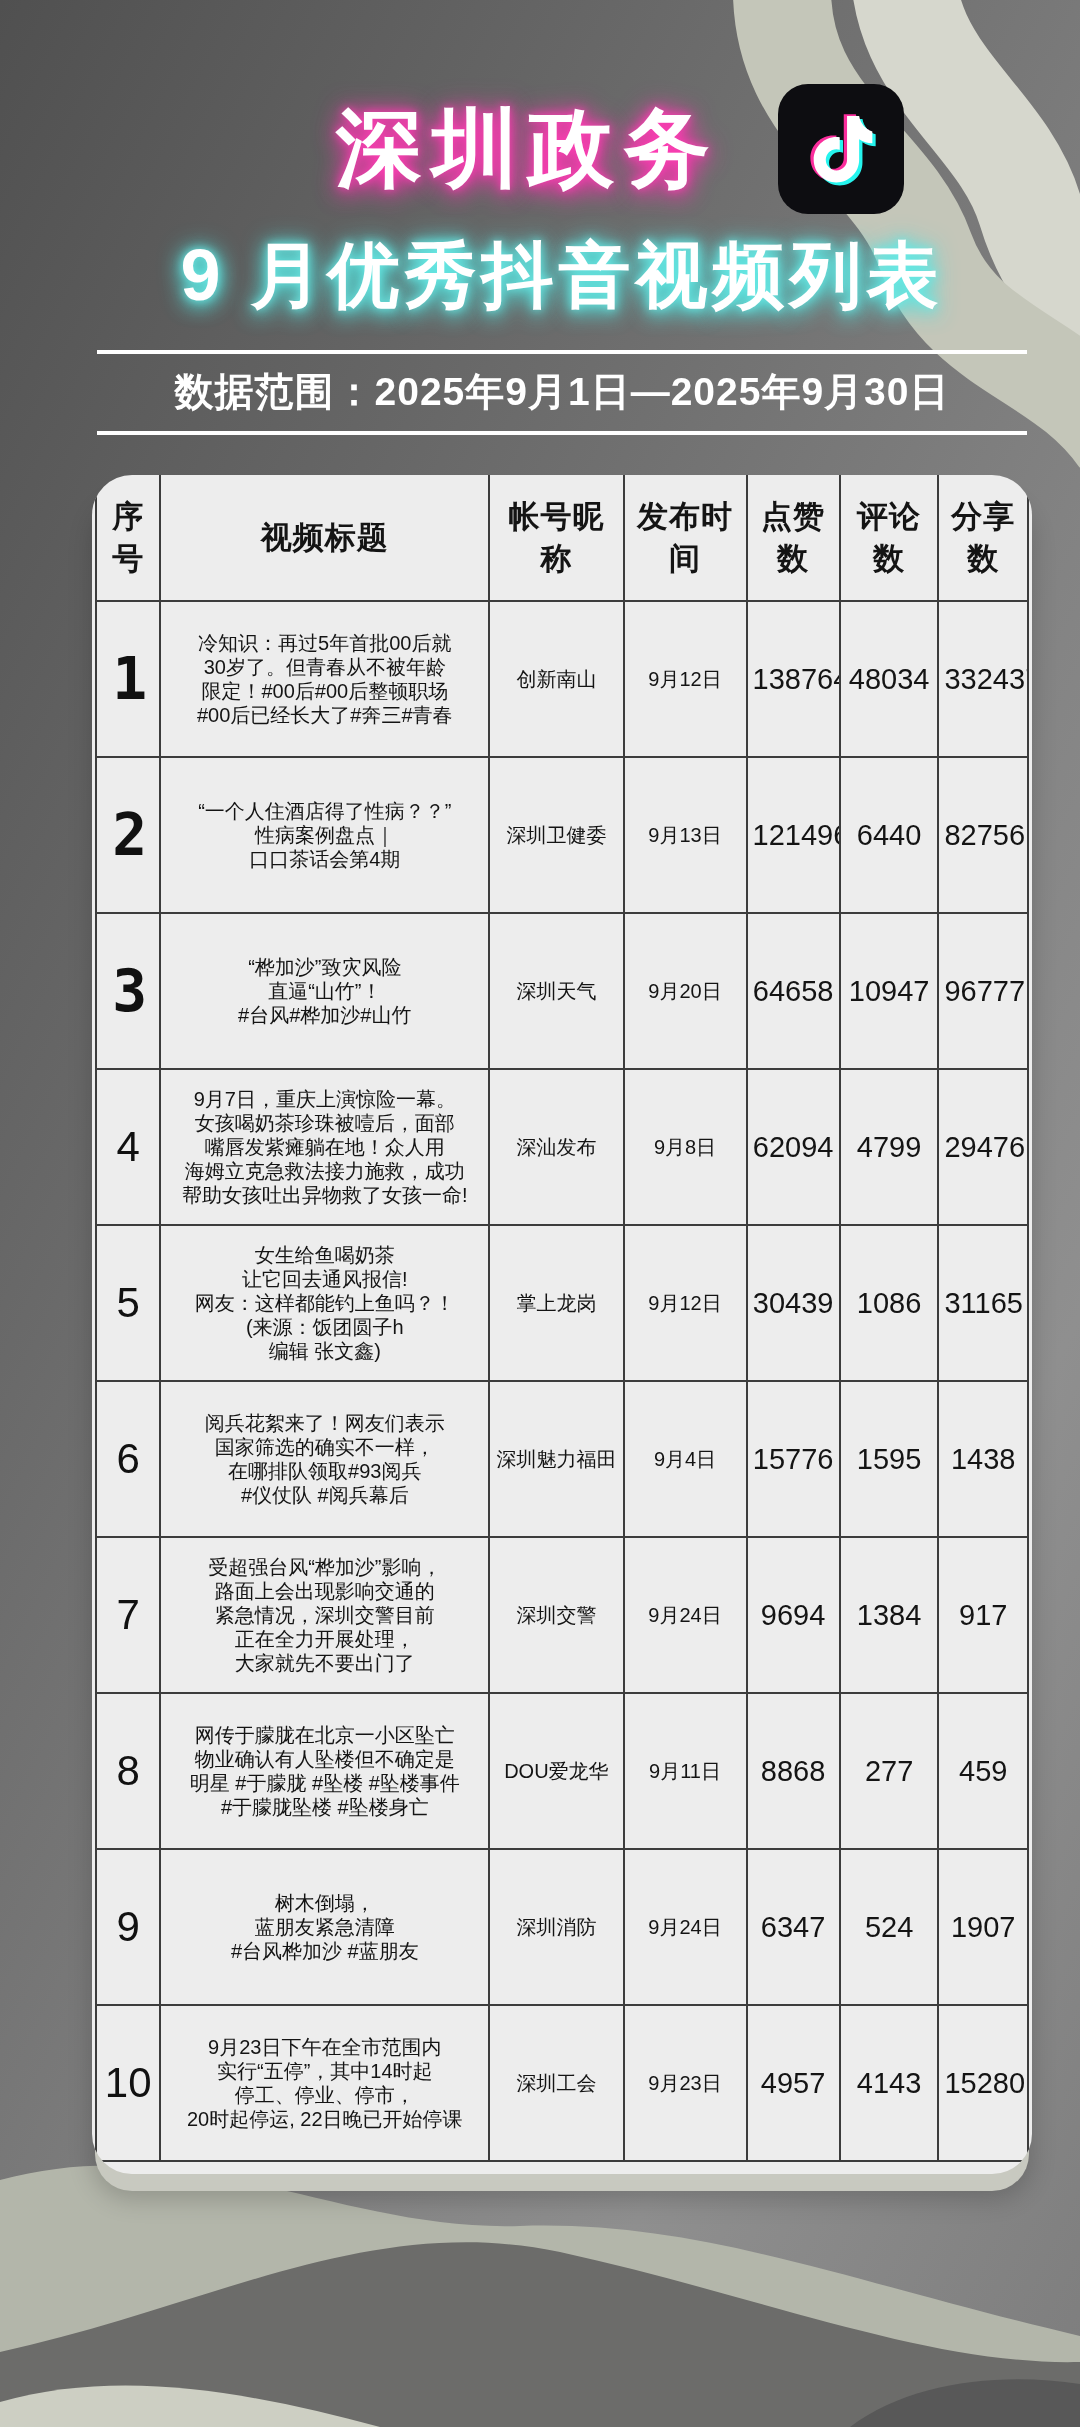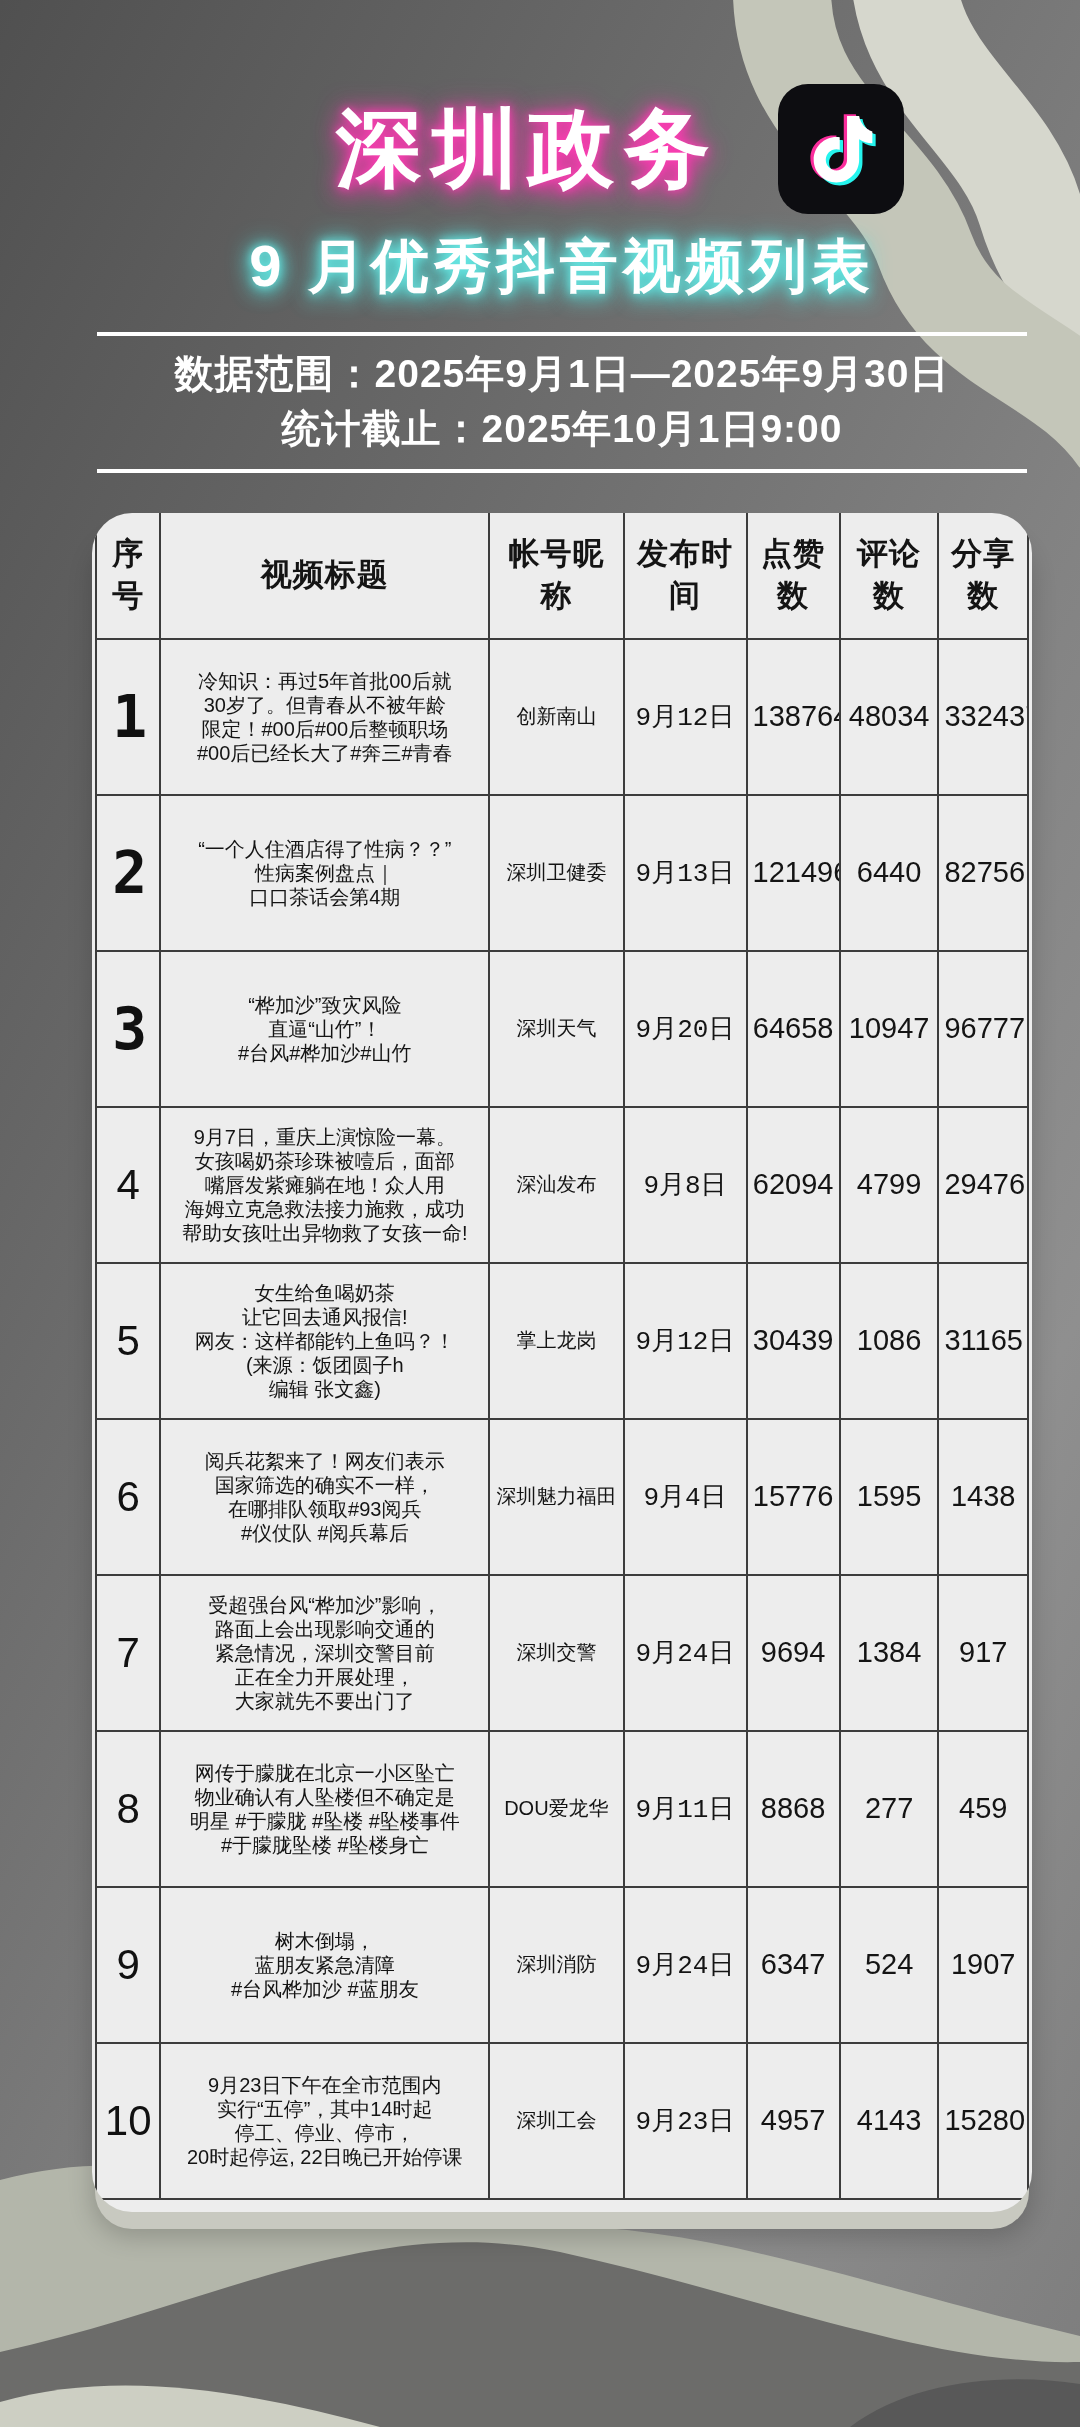--- a/index.html
+++ b/index.html
@@ -21,21 +21,21 @@
   }
   .main-title{
     font-size:86px; font-weight:900; color:#ffffff; letter-spacing:10px; white-space:nowrap;
     text-shadow:0 0 10px #ff3eb5, 0 0 26px #ff3eb5, 0 6px 22px #e42fa0;
   }
   .tiktok-badge{
     width:126px; height:130px; background:#0d0d11; border-radius:30px;
     display:flex; align-items:center; justify-content:center; flex:0 0 auto;
   }
   .subtitle{
-    margin-top:14px; text-align:center; font-size:58px; font-weight:900; color:#ffffff;
+    margin-top:14px; text-align:center; font-size:72px; font-weight:900; color:#ffffff;
     letter-spacing:5px; white-space:nowrap;
     text-shadow:0 0 10px #6ceae6, 0 0 24px #52e3df, 0 5px 20px #52e3df;
   }
 
   
   .date-band{
     width:930px; margin:26px auto 0;
     border-top:4px solid #ffffff; border-bottom:4px solid #ffffff;
     padding:10px 0 12px; text-align:center;
     color:#ffffff; font-size:39px; font-weight:700; line-height:1.42; letter-spacing:1px;
@@ -51,21 +51,21 @@
   .grid th,.grid td{
     border:2px solid #3c3c3c; text-align:center; vertical-align:middle; padding:4px 5px;
     overflow:hidden;
   }
   .grid thead tr{ height:126px;margin-left:32px; }
   .grid thead th{ border-top:none; font-size:31px; font-weight:900; letter-spacing:1px; }
   .grid tbody tr{ height:156px; }
   .grid tbody tr:last-child td{ border-bottom-width:2px; }
   .title-cell{ white-space:pre-line; font-size:20px; line-height:1.2; }
   .account-cell{ font-size:20px; }
-  .date-cell{ font-size:26px;font-family:Liberation Mono, monospace; }
+  .date-cell{ font-size:20px; }
   .num-cell{ font-size:29px; letter-spacing:0; }
   .rank-cell{ font-size:42px; font-weight:400; color:#111; }
   tr.top3 .rank-cell{
     font-family:"DejaVu Sans Mono","Liberation Mono",monospace;
     font-size:58px; font-weight:900; letter-spacing:-3px;
   }
 </style>
 </head>
 <body>
 
@@ -93,21 +93,20 @@
             <path transform="translate(1.8,1.6)" fill="#25f4ee" d="M33.9 6c.7 4 3.4 7.3 7.2 8.4v6.5c-2.6 0-5-.8-7.2-2.2v11.2c0 6.9-5.6 12.4-12.4 12.4S9.1 36.8 9.1 29.9s5.6-12.4 12.4-12.4c.6 0 1.2 0 1.8.1v6.8c-.6-.2-1.2-.3-1.8-.3-3.2 0-5.8 2.6-5.8 5.8s2.6 5.8 5.8 5.8 5.8-2.6 5.8-5.8V6h6.6z"></path>
             <path fill="#ffffff" d="M33.9 6c.7 4 3.4 7.3 7.2 8.4v6.5c-2.6 0-5-.8-7.2-2.2v11.2c0 6.9-5.6 12.4-12.4 12.4S9.1 36.8 9.1 29.9s5.6-12.4 12.4-12.4c.6 0 1.2 0 1.8.1v6.8c-.6-.2-1.2-.3-1.8-.3-3.2 0-5.8 2.6-5.8 5.8s2.6 5.8 5.8 5.8 5.8-2.6 5.8-5.8V6h6.6z"></path>
           </g>
         </svg>
       </div>
     </div>
     <div class="subtitle">9 月优秀抖音视频列表</div>
 
     <div class="date-band">
       <div>数据范围：2025年9月1日—2025年9月30日</div>
-      <div>统计截止：2025年10月1日9:00</div>
     </div>
 
     <div class="card">
       <table class="grid">
         <colgroup>
           <col style="width:6.9%">
             <col style="width:35.3%">
             <col style="width:14.4%">
           <col style="width:13.2%">
             <col style="width:10.0%">

